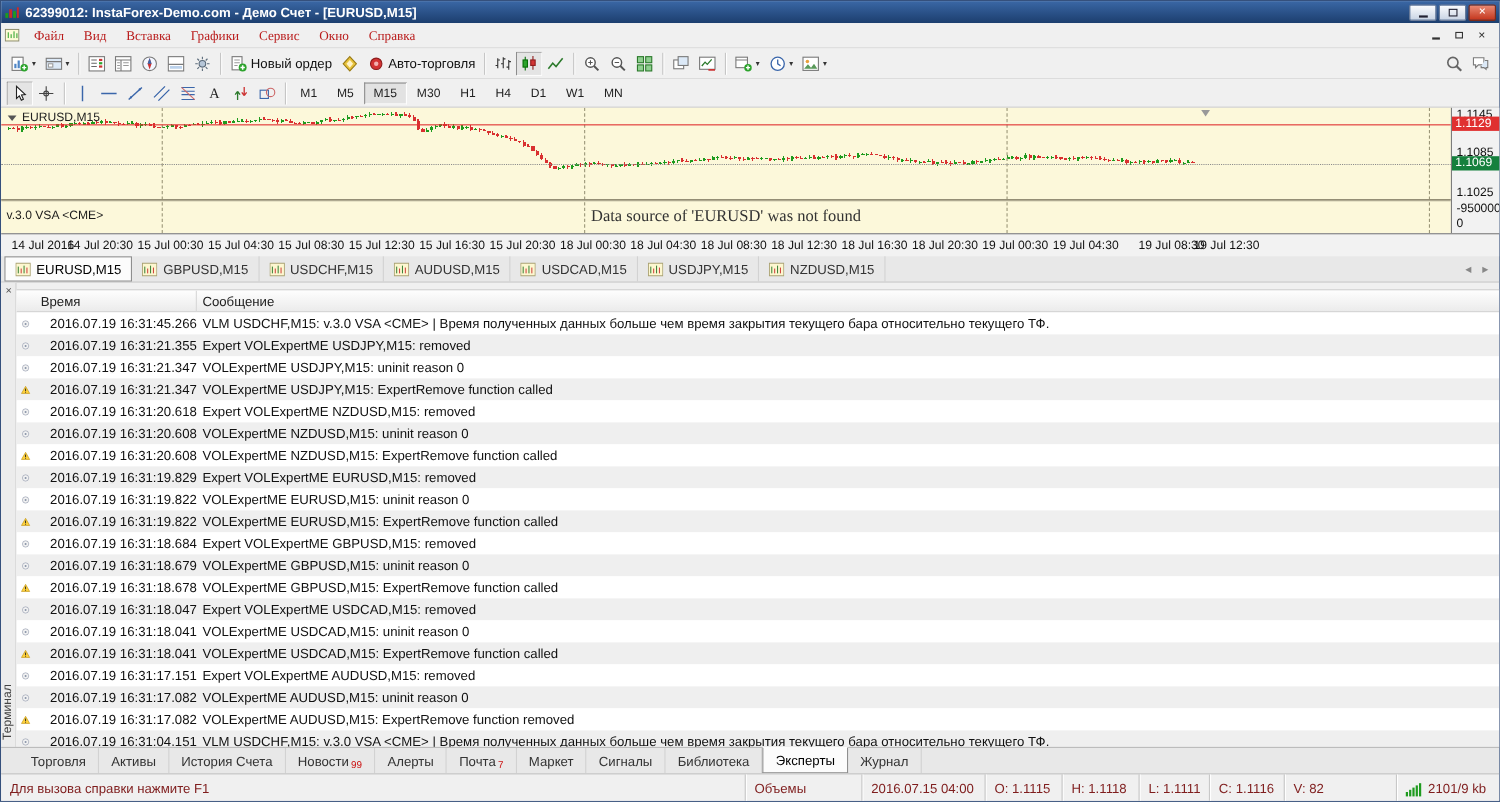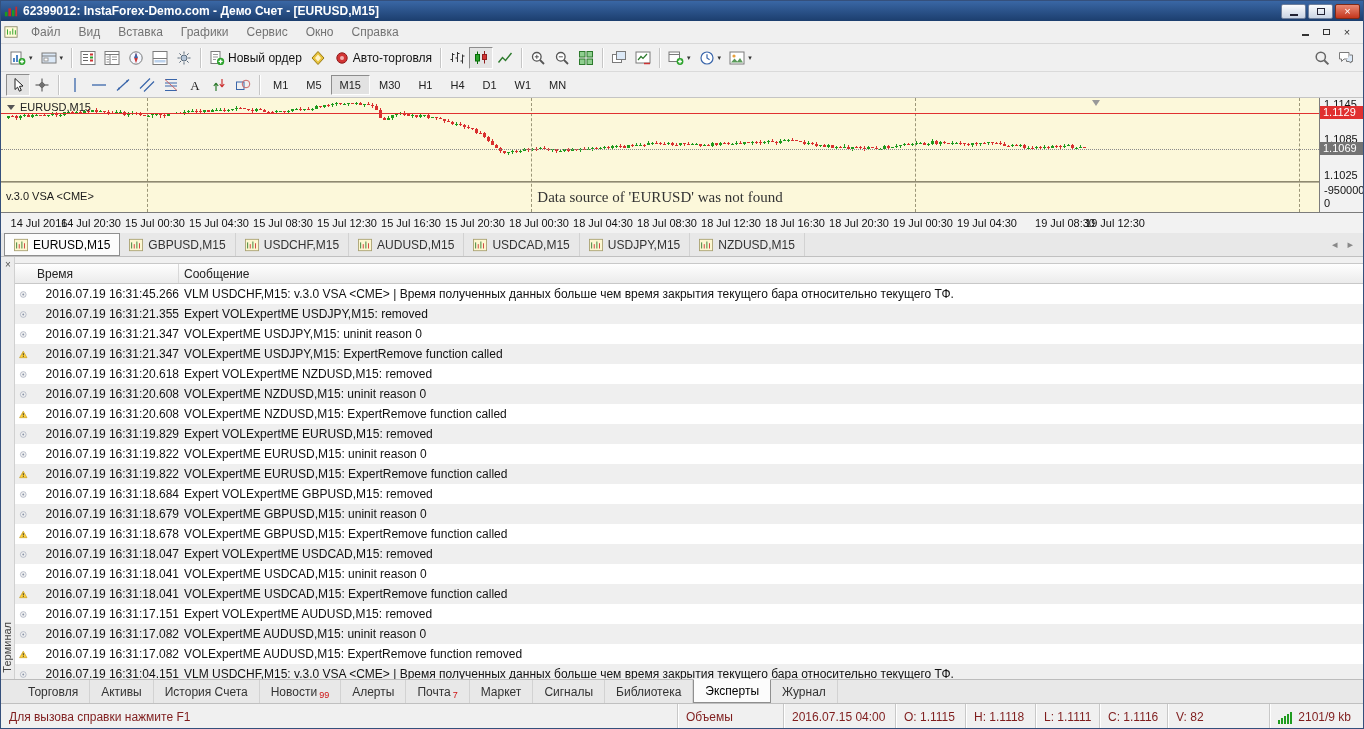--- a/index.html
+++ b/index.html
@@ -14,21 +14,21 @@
 .titlebar .title{flex:1;font-weight:bold;font-size:12px;white-space:nowrap;overflow:hidden;}
 .winbtns{display:flex;gap:2px;align-items:center;}
 .winbtn{width:25px;height:15px;background:linear-gradient(#fbfcfe,#c9d4e4);border:1px solid #6e7f9c;border-radius:2px;display:flex;align-items:center;justify-content:center;color:#223;font-size:11px;line-height:1;}
 .winbtn.close{background:linear-gradient(#e98973,#c4361d);color:#fff;border-color:#7e2a17;}
 .g-min{width:8px;height:2px;background:#223;margin-top:7px;}
 .g-rest{width:8px;height:7px;border:1px solid #223;}
 
 
 .menubar{position:absolute;left:0;top:20px;width:100%;height:23px;background:#f0f0f0;border-bottom:1px solid #d8d8d8;display:flex;align-items:center;padding:0 3px;}
 .menu-items{display:flex;align-items:center;}
-.menu-item{padding:4px 9px;color:#737373;}
+.menu-item{padding:4px 9px;color:#b91c1c;font-family:Liberation Serif, serif;}
 .child-controls{margin-left:auto;display:flex;gap:3px;padding-right:4px;}
 .childbtn{width:18px;height:15px;display:flex;align-items:center;justify-content:center;color:#333;font-size:11px;line-height:1;}
 .childbtn .g-min{background:#333;margin-top:6px;width:7px;}
 .childbtn .g-rest{border-color:#333;width:7px;height:6px;}
 
 
 .toolbar{position:absolute;left:0;width:100%;background:#f0f0f0;display:flex;align-items:center;padding:0 5px;}
 .toolbar1{top:43px;height:28px;border-bottom:1px solid #dadada;}
 .toolbar2{top:71px;height:26px;border-bottom:1px solid #c4c4c4;}
 .tbtn{height:22px;min-width:24px;display:flex;align-items:center;justify-content:center;gap:3px;padding:0 3px;border:1px solid transparent;border-radius:1px;}
@@ -51,21 +51,21 @@
 .indicator-window{position:absolute;left:0;top:85px;width:100%;height:29px;}
 .vsa-label{position:absolute;left:5px;top:7px;font-size:11px;color:#1a1a1a;}
 .chart-msg{position:absolute;left:0;top:6px;width:100%;text-align:center;font-family:"Liberation Serif",serif;font-size:15px;color:#333;}
 .symbol-label{position:absolute;left:6px;top:3px;display:flex;align-items:center;gap:5px;font-size:11px;color:#222;z-index:4;}
 .oct-arrow{width:0;height:0;border-left:4px solid transparent;border-right:4px solid transparent;border-top:5px solid #555;}
 .shift-marker{position:absolute;left:1091px;top:2px;width:0;height:0;border-left:4px solid transparent;border-right:4px solid transparent;border-top:6px solid #999;z-index:4;}
 .price-axis{position:absolute;left:1318px;top:0;width:46px;height:114px;background:#f2f2f2;border-left:1px solid #7c7c7c;font-size:11px;}
 .pa-label{position:absolute;left:4px;color:#111;}
 .pa-badge{position:absolute;left:0;width:100%;height:13px;line-height:13px;padding-left:3px;color:#fff;font-size:11px;z-index:2;}
 .pa-badge.ask{background:#e03030;}
-.pa-badge.bid{background:#737373;}
+.pa-badge.bid{background:#15803d;}
 .time-axis{position:absolute;left:0;top:114px;width:100%;height:21px;background:#f2f2f2;border-top:1px solid #7c7c7c;}
 .ta-tick{position:absolute;top:4px;transform:translateX(-50%);font-size:11px;color:#111;white-space:nowrap;}
 
 
 .chart-tabs{position:absolute;left:0;top:232px;width:100%;height:24px;background:#e8e8e8;border-bottom:1px solid #c0c0c0;display:flex;align-items:stretch;padding-left:3px;}
 .ctabs{display:flex;align-items:stretch;}
 .ctab{display:flex;align-items:center;gap:5px;padding:0 9px;color:#333;border-right:1px solid #d2d2d2;}
 .ctab.active{background:#fcfcfc;border:1px solid #8f8f8f;color:#000;}
 .ctab-scroll{margin-left:auto;display:flex;align-items:center;gap:10px;padding:0 10px;color:#888;font-size:11px;}
 

